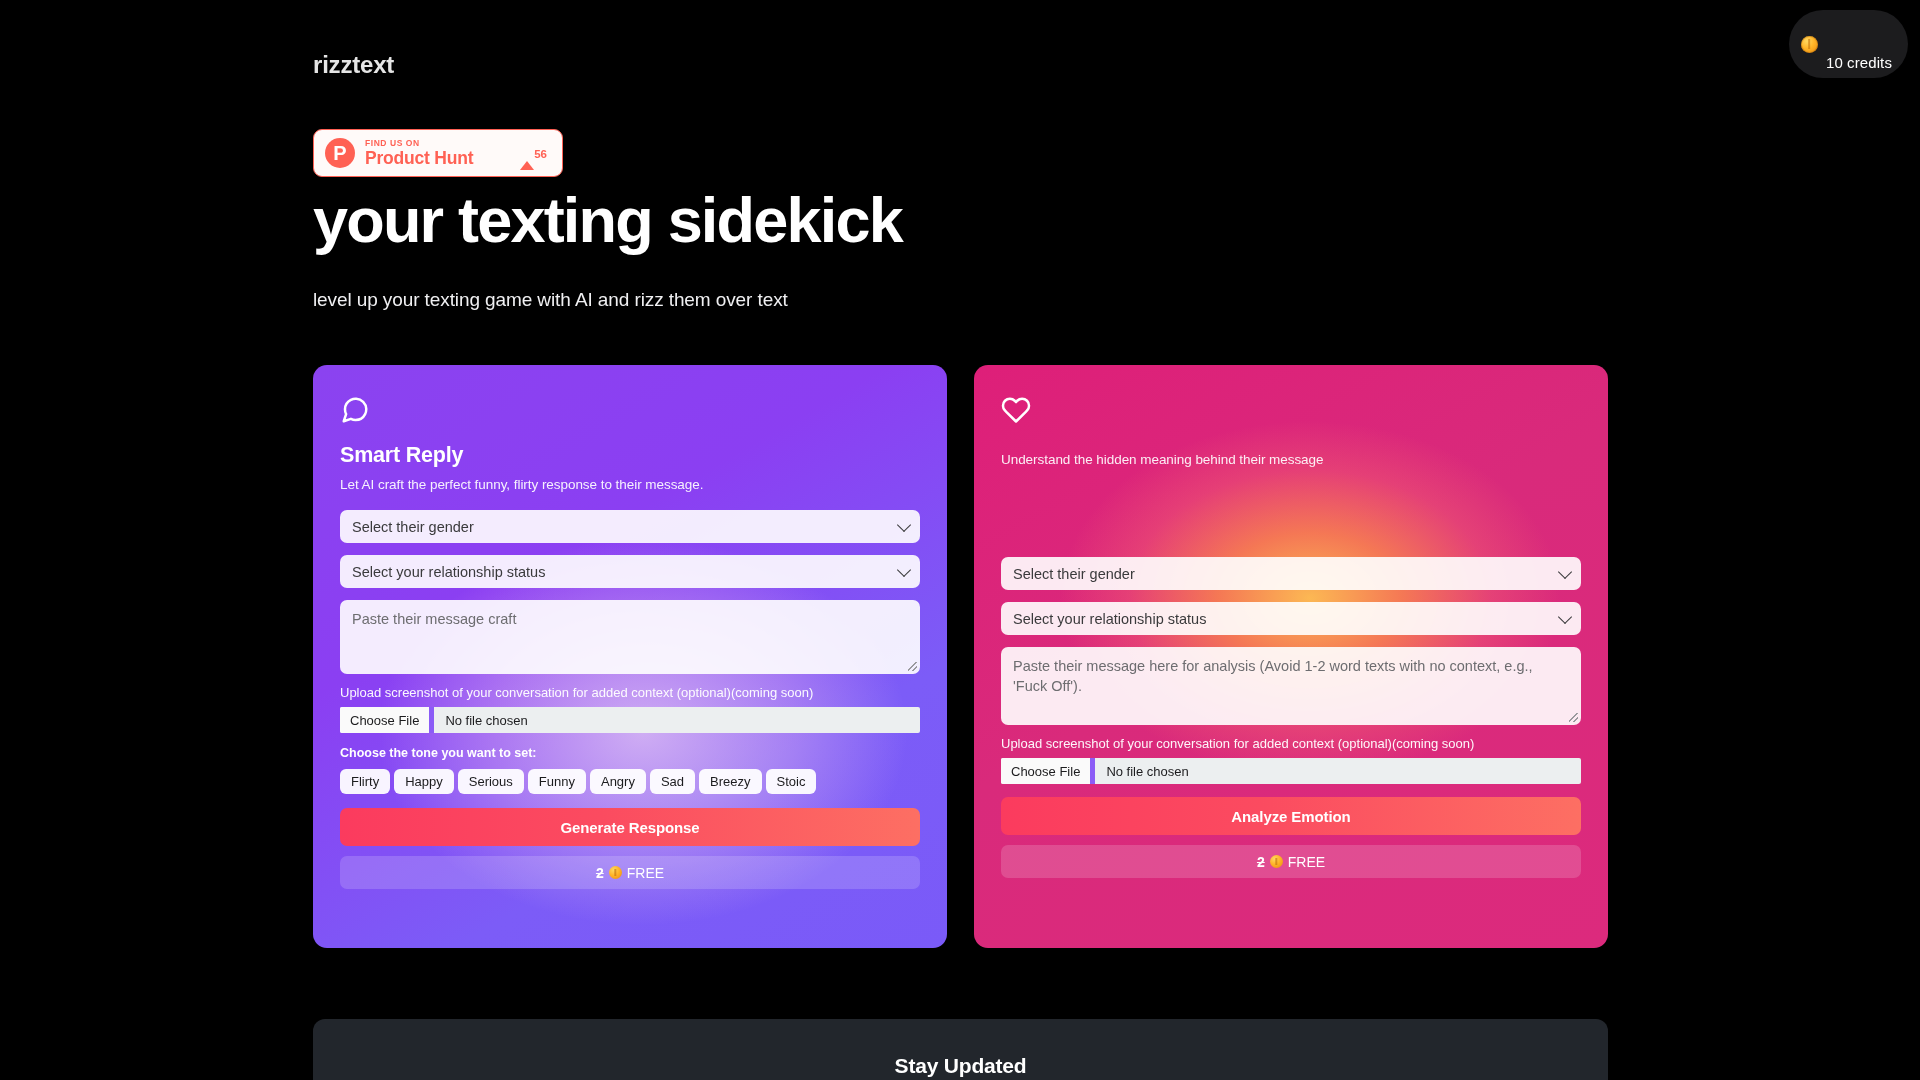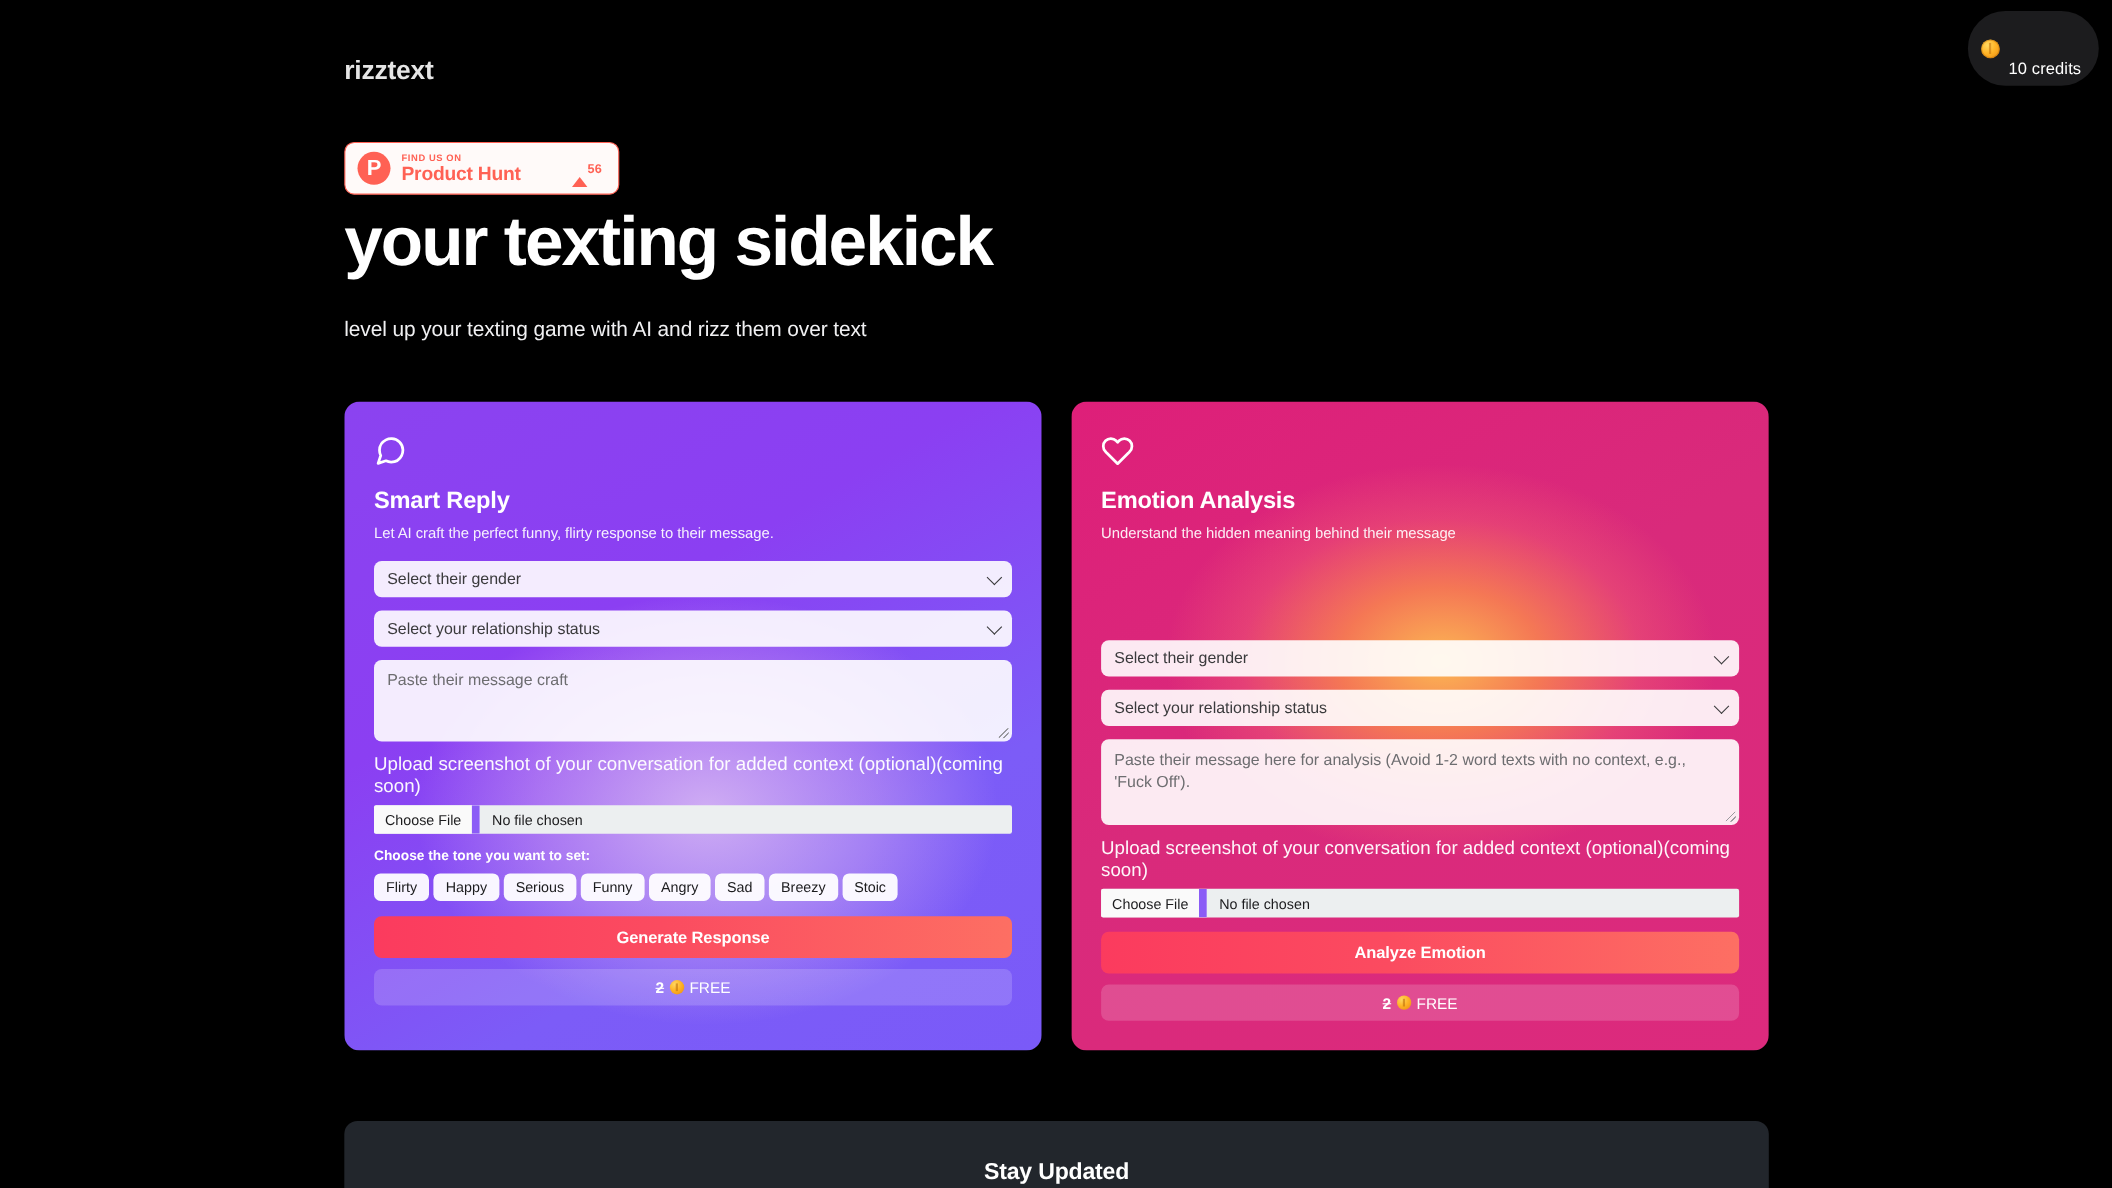--- a/index.html
+++ b/index.html
@@ -140,33 +140,33 @@
     margin-bottom: 11px;
   }
   .textarea.tall { height: 78px; }
   .resize-grip {
     position: absolute; right: 3px; bottom: 3px; width: 9px; height: 9px;
     background:
       linear-gradient(135deg, transparent 0 42%, #9a9a9e 42% 52%, transparent 52% 68%),
       linear-gradient(135deg, transparent 0 68%, #9a9a9e 68% 78%, transparent 78%);
   }
 
-  .upload-label { color: rgba(255,255,255,.96); font-size: 17px; margin-bottom: 7px; }
+  .upload-label { color: rgba(255,255,255,.96); font-size: 13px; margin-bottom: 7px; }
 
   .filebox {
     width: 100%; height: 26px;
     background: #eceff0; border-radius: 2px;
     display: flex; align-items: stretch; overflow: hidden;
     margin-bottom: 13px;
     font-size: 13px;
   }
   .filebtn {
     background: #fafafa; color: #1c1c1e;
     display: flex; align-items: center; padding: 0 10px;
-    border-right: 7px solid #8b5cf6;
+    border-right: 5px solid #8b5cf6;
     text-align: right;
   }
   .filename { color: #1c1c1e; display: flex; align-items: center; padding: 0 11px; }
 
   .tone-label { color: #ffffff; font-size: 12.5px; font-weight: 700; margin-bottom: 9px; }
   .tones { display: flex; gap: 4px; margin-bottom: 14px; flex-wrap: wrap; }
   .tone {
     background: rgba(255,255,255,.94);
     color: #1c1c1e; font-size: 13px;
     border: none; border-radius: 6px;
@@ -297,21 +297,20 @@
         </div>
       </div>
     </section>
 
     <section class="card emotion">
       <div class="card-inner">
         <svg class="card-icon" viewBox="0 0 24 24" fill="none" stroke="#ffffff" stroke-width="2" stroke-linecap="round" stroke-linejoin="round">
           <path d="M20.8 4.6a5.5 5.5 0 0 0-7.8 0L12 5.7l-1-1.1a5.5 5.5 0 0 0-7.8 7.8l1 1.1L12 21.2l7.8-7.7 1-1.1a5.5 5.5 0 0 0 0-7.8z"></path>
         </svg>
 
-        <div class="card-title">Emotion Analysis</div>
         <div class="card-sub">Understand the hidden meaning behind their message</div>
 
         <div class="spacer-emotion"></div>
 
         <div class="field">
           <span class="ph">Select their gender</span>
           <span class="chev"></span>
         </div>
 
         <div class="field">

